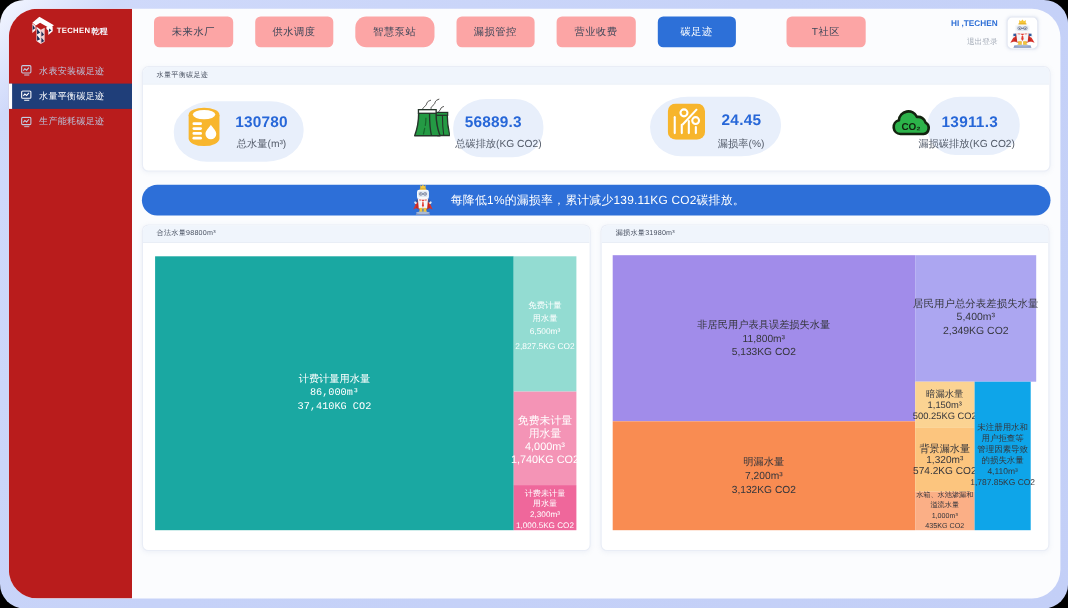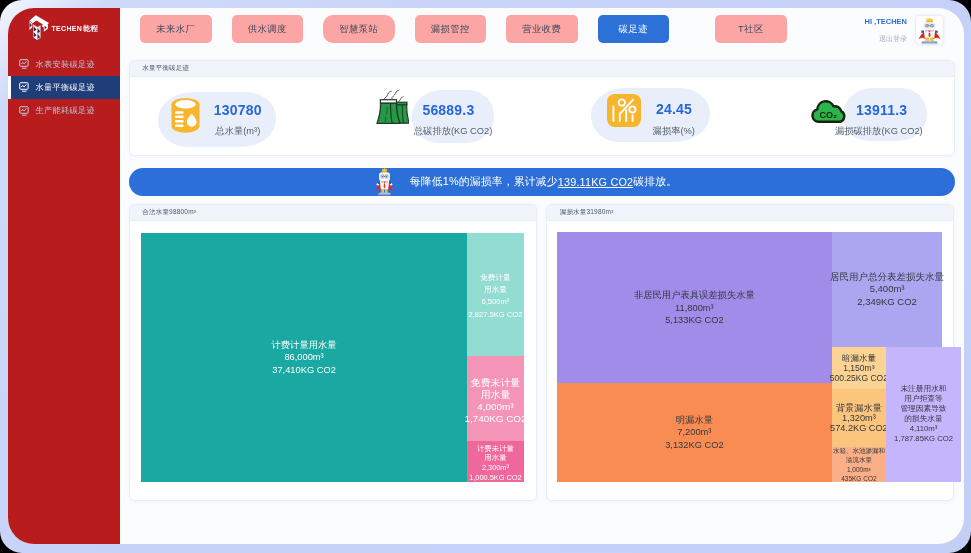--- a/index.html
+++ b/index.html
@@ -221,28 +221,28 @@
         </svg>
       </div>
       <div class="num" style="left:726.2px;top:42px;line-height:14px;">13911.3</div>
       <div class="slabel" style="left:700px;top:64.3px;width:98px;">漏损碳排放(KG CO2)</div>
     </div>
 
     <div id="banner">
       <svg width="21" height="29" viewBox="0 0 20 29" id="mascot1">
               <use href="#robot"></use>
             </svg>
-      <div class="btxt">每降低1%的漏损率，累计减少<span style="text-decoration:underline;">139.11KG CO2</span>碳排放。</div>
+      <div class="btxt">每降低1%的漏损率，累计减少<span style="">139.11KG CO2</span>碳排放。</div>
     </div>
 
     <div class="card" id="leftcard" style="left:9.3px;top:196.4px;width:408.4px;height:296.6px;">
       <div class="chead">
               <span>合法水量98800m³</span>
             </div>
-      <div class="cell w" style="left:11px;top:27.6px;width:326.5px;height:249.3px;background:#1aa8a2;font-size:9.3px;line-height:12.3px;">
+      <div class="cell w" style="left:11px;top:27.6px;width:326.5px;height:249.3px;background:#1aa8a2;font-size:9.3px;line-height:12.3px;font-family:Liberation Mono, monospace;">
         <div>计费计量用水量</div>
               <div>86,000m³</div>
               <div>37,410KG CO2</div>
       </div>
       <div class="cell w" style="left:337.5px;top:27.6px;width:56.3px;height:123px;background:#93dcd2;font-size:7.6px;line-height:12.05px;padding-top:4px;">
         <div>免费计量</div>
               <div>用水量</div>
               <div>6,500m³</div>
               <div>2,827.5KG CO2</div>
       </div>
@@ -288,21 +288,21 @@
         <div>背景漏水量</div>
               <div>1,320m³</div>
               <div>574.2KG CO2</div>
       </div>
       <div class="cell d" style="left:284.6px;top:241.7px;width:54.2px;height:34.9px;background:#fbaf86;font-size:6.5px;line-height:9.5px;">
         <div>水箱、水池渗漏和</div>
               <div>溢流水量</div>
               <div>1,000m³</div>
               <div>435KG CO2</div>
       </div>
-      <div class="cell d" style="left:338.8px;top:141.4px;width:75px;height:135.2px;background:#c4b5fd;font-size:7.7px;line-height:10px;text-align:right;">
+      <div class="cell d" style="left:338.8px;top:141.4px;width:51px;height:135.2px;background:#0ea5e9;font-size:7.7px;line-height:10px;text-align:right;">
         <div>未注册用水和</div>
               <div>用户拒查等</div>
               <div>管理因素导致</div>
               <div>的损失水量</div>
               <div>4,110m³</div>
               <div>1,787.85KG CO2</div>
       </div>
     </div>
   </div>
 </div>

